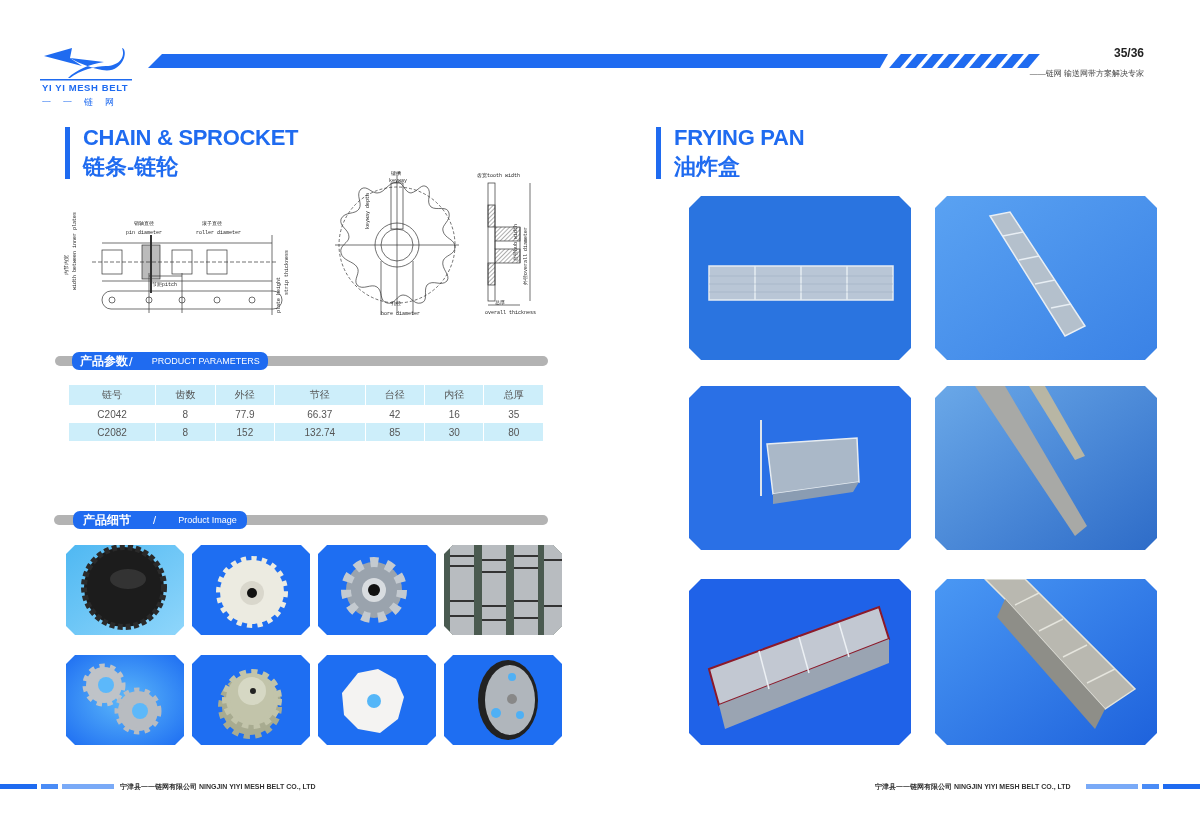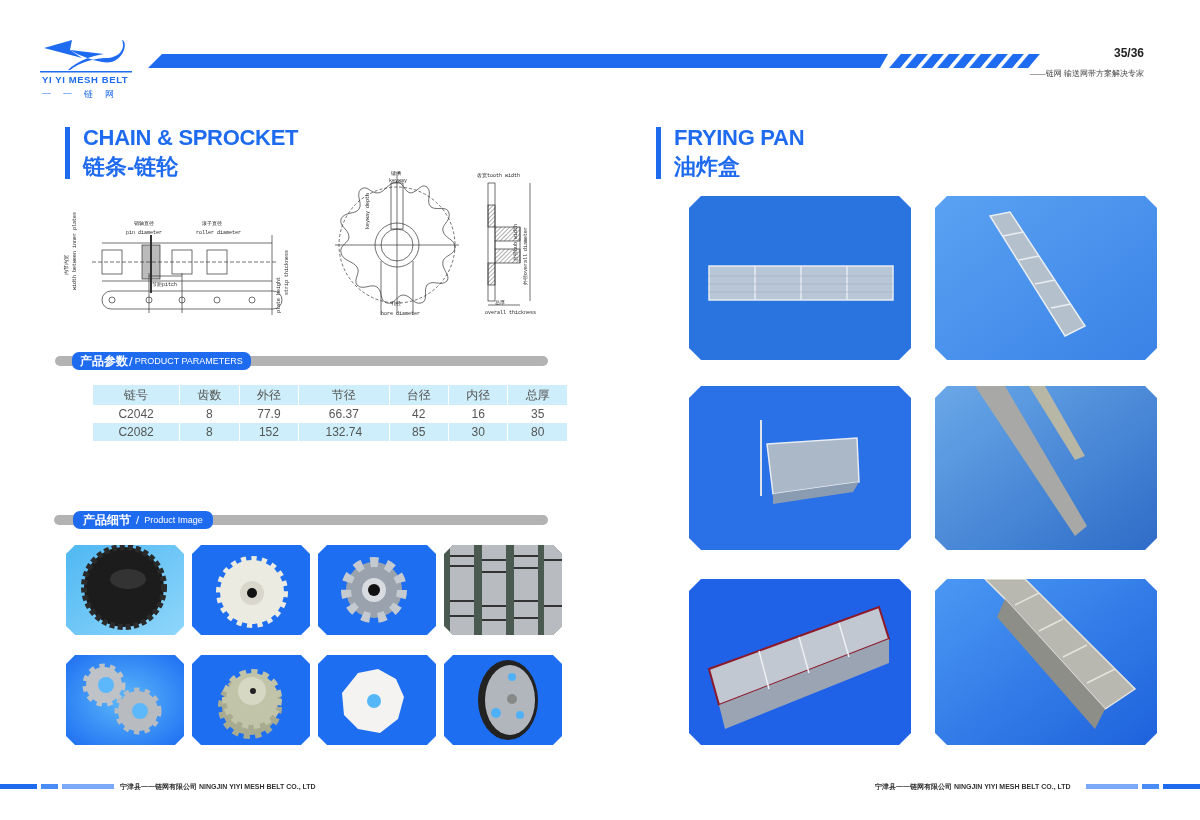--- a/index.html
+++ b/index.html
@@ -1,20 +1,20 @@
 <!DOCTYPE html>
 <html><head>
 <meta charset="utf-8">
 <style>
   * { box-sizing: border-box; margin: 0; padding: 0; }
   html, body { width: 1200px; height: 820px; background: #ffffff; overflow: hidden; }
   body { position: relative; font-family: "Liberation Sans", "DejaVu Sans", sans-serif; color: #333; }
 
   
-  .logo { position: absolute; left: 40px; top: 36px; width: 95px; height: 66px; }
+  .logo { position: absolute; left: 40px; top: 44px; width: 95px; height: 66px; }
   .logo svg { position: absolute; left: 0; top: 0; }
   .logo-text { position: absolute; left: 2px; top: 38px; font-size: 9.5px; font-weight: bold; color: #1f6bf0; letter-spacing: 0.6px; white-space: nowrap; }
   .logo-cn { position: absolute; left: 2px; top: 52px; font-size: 9px; color: #1f6bf0; letter-spacing: 12px; white-space: nowrap; }
 
   .top-bar { position: absolute; left: 148px; top: 54px; width: 740px; height: 14px; background: #1f6bf0; clip-path: polygon(14px 0, 100% 0, calc(100% - 8px) 100%, 0 100%); }
   .top-stripes { position: absolute; left: 895px; top: 54px; width: 140px; height: 14px; display: flex; gap: 5px; }
   .top-stripes span { width: 11px; height: 14px; background: #1f6bf0; transform: skewX(-40deg); }
 
   .page-num { position: absolute; right: 56px; top: 46px; font-size: 12px; font-weight: bold; color: #222; }
   .slogan { position: absolute; right: 56px; top: 68px; font-size: 8px; color: #444; white-space: nowrap; }
@@ -26,24 +26,24 @@
   .sec-title .cn { position: absolute; left: 18px; top: 27px; font-size: 22px; font-weight: bold; color: #1f6bf0; white-space: nowrap; }
 
   
   .diagram { position: absolute; }
 
   
   .pill-row { position: absolute; height: 18px; }
   .pill-row .track { position: absolute; left: 0; right: 0; top: 4px; height: 10px; background: #b3b3b3; border-radius: 5px; }
   .pill-row .pill { position: absolute; top: 0; height: 18px; background: #1f6bf0; border-radius: 7px; padding: 0 8px; display: flex; align-items: center; white-space: nowrap; color: #fff; }
   .pill-row .pill .cn { font-size: 12px; font-weight: bold; }
-  .pill-row .pill .en { font-size: 9px; margin-left: 2px; }
-
-  
-  .param-table { position: absolute; left: 92px; top: 385px; width: 476px; border-collapse: separate; border-spacing: 1px 0; font-size: 12px; color: #555; }
+  .pill-row .pill .en { font-size: 9px; margin-left: 19px; }
+
+  
+  .param-table { position: absolute; left: 68px; top: 385px; width: 476px; border-collapse: separate; border-spacing: 1px 0; font-size: 10px; color: #555; }
   .param-table th, .param-table td { height: 18px; text-align: center; font-weight: normal; }
   .param-table thead th { background: #cdeefa; height: 20px; }
   .param-table tbody tr:nth-child(even) td { background: #cdeefa; }
 
   
   .photo { position: absolute; overflow: hidden; clip-path: polygon(9px 0, calc(100% - 9px) 0, 100% 9px, 100% calc(100% - 9px), calc(100% - 9px) 100%, 9px 100%, 0 calc(100% - 9px), 0 9px); }
   .photo-lg { clip-path: polygon(12px 0, calc(100% - 12px) 0, 100% 12px, 100% calc(100% - 12px), calc(100% - 12px) 100%, 12px 100%, 0 calc(100% - 12px), 0 12px); }
   .photo svg { display: block; width: 100%; height: 100%; }
 
   

